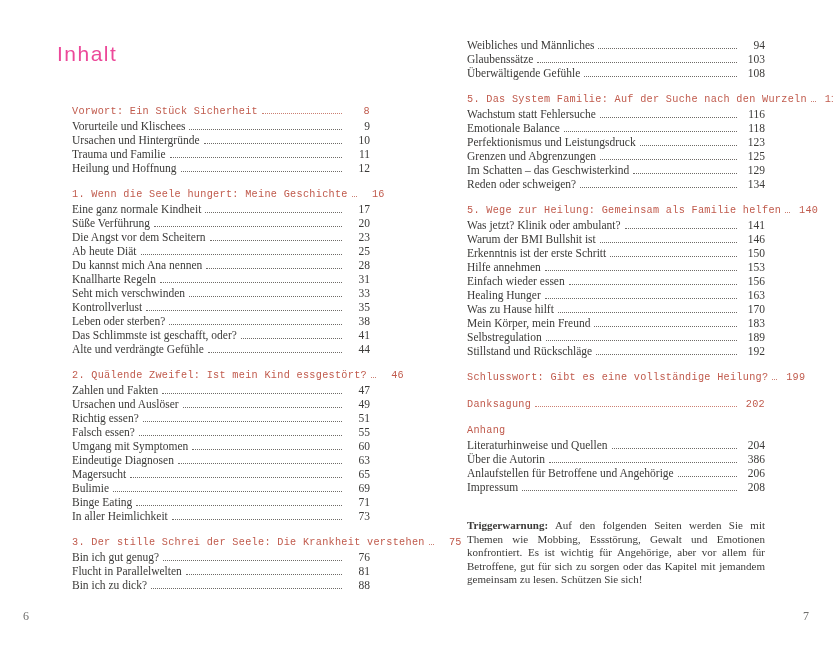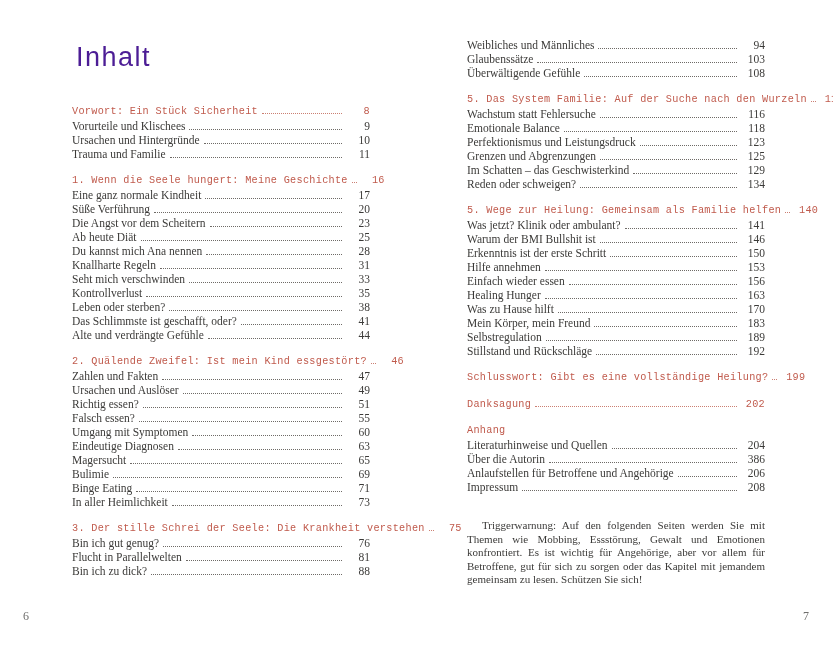--- a/index.html
+++ b/index.html
@@ -8,26 +8,26 @@
     background: #ffffff;
     font-family: "Liberation Serif", serif;
     color: #3b3a38;
     position: relative;
     overflow: hidden;
   }
   .spread { position: absolute; inset: 0; }
 
   .page-title {
     position: absolute;
-    left: 76px; top: 42px;
+    left: 57px; top: 42px;
     font-family: "Liberation Sans", sans-serif;
     font-weight: 400;
-    font-size: 27px;
+    font-size: 21px;
     letter-spacing: 1.5px;
-    color: #4c1d95;
+    color: #ec4899;
   }
 
   .col { position: absolute; width: 298px; }
   .col-left  { left: 72px;  top: 104px; }
   .col-right { left: 467px; top: 38px;  }
 
   .toc-group { margin-bottom: 12px; }
 
   .toc-row {
     display: flex;
@@ -52,21 +52,21 @@
   .toc-row.heading .toc-dots { border-bottom-color: #cb7f72; }
   .toc-page { min-width: 24px; text-align: right; white-space: nowrap; }
 
   .trigger {
     margin-top: 25px;
     width: 298px;
     font-size: 11px;
     line-height: 13.6px;
     text-align: justify;
   }
-  .trigger-title { font-weight: normal; margin-left: 15px; }
+  .trigger-title { font-weight: bold; }
 
   .folio {
     position: absolute;
     top: 609px;
     font-size: 12px;
     color: #6f6e6c;
   }
   .folio-left  { left: 23px; }
   .folio-right { right: 24px; }
 </style>
@@ -92,20 +92,25 @@
         <div class="toc-row entry">
     <span class="toc-label">Ursachen und Hintergründe</span>
     <span class="toc-dots"></span>
     <span class="toc-page">10</span>
   </div>
         <div class="toc-row entry">
     <span class="toc-label">Trauma und Familie</span>
     <span class="toc-dots"></span>
     <span class="toc-page">11</span>
   </div>
+        <div class="toc-row entry">
+    <span class="toc-label">Heilung und Hoffnung</span>
+    <span class="toc-dots"></span>
+    <span class="toc-page">12</span>
+  </div>
       </div>
       <div class="toc-group">
         <div class="toc-row heading">
     <span class="toc-label">1. Wenn die Seele hungert: Meine Geschichte</span>
     <span class="toc-dots"></span>
     <span class="toc-page">16</span>
   </div>
         <div class="toc-row entry">
     <span class="toc-label">Eine ganz normale Kindheit</span>
     <span class="toc-dots"></span>

